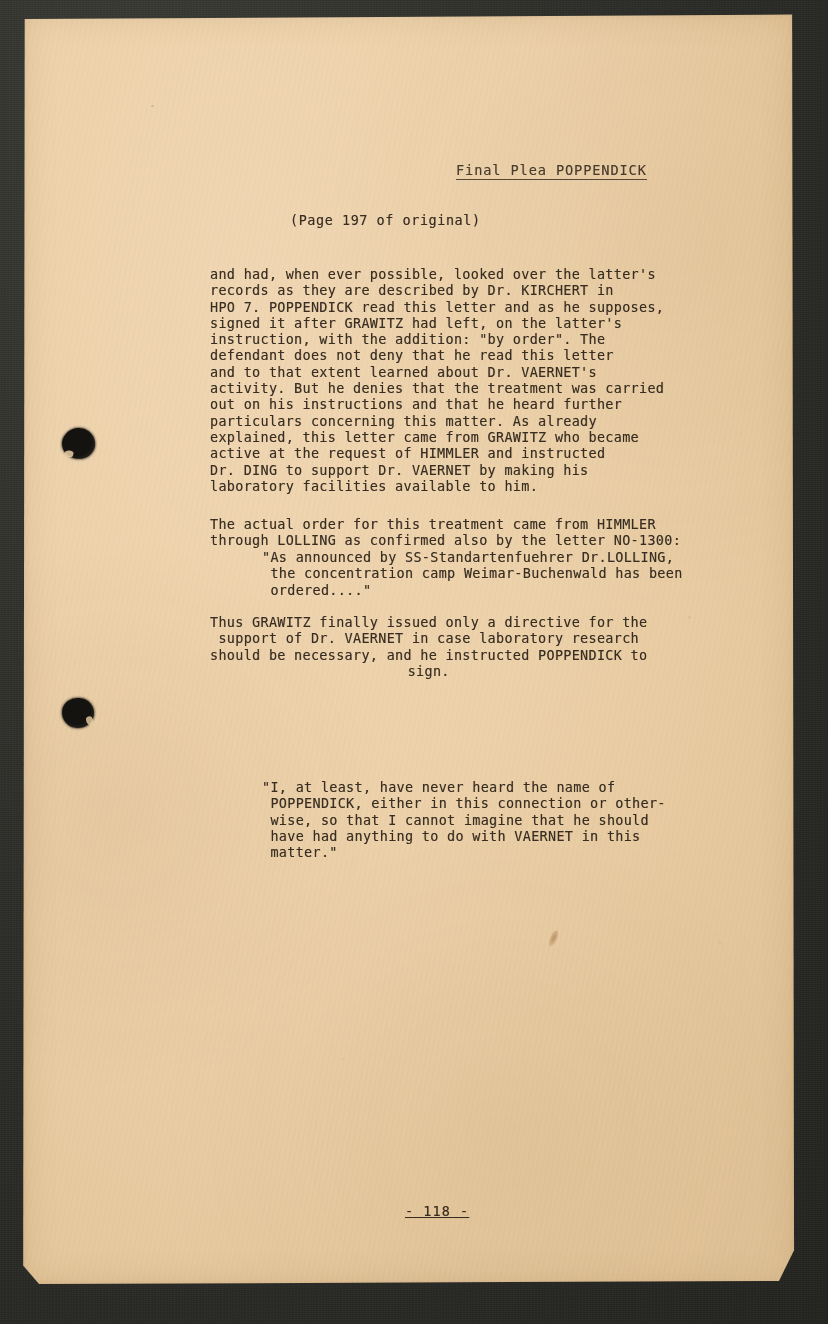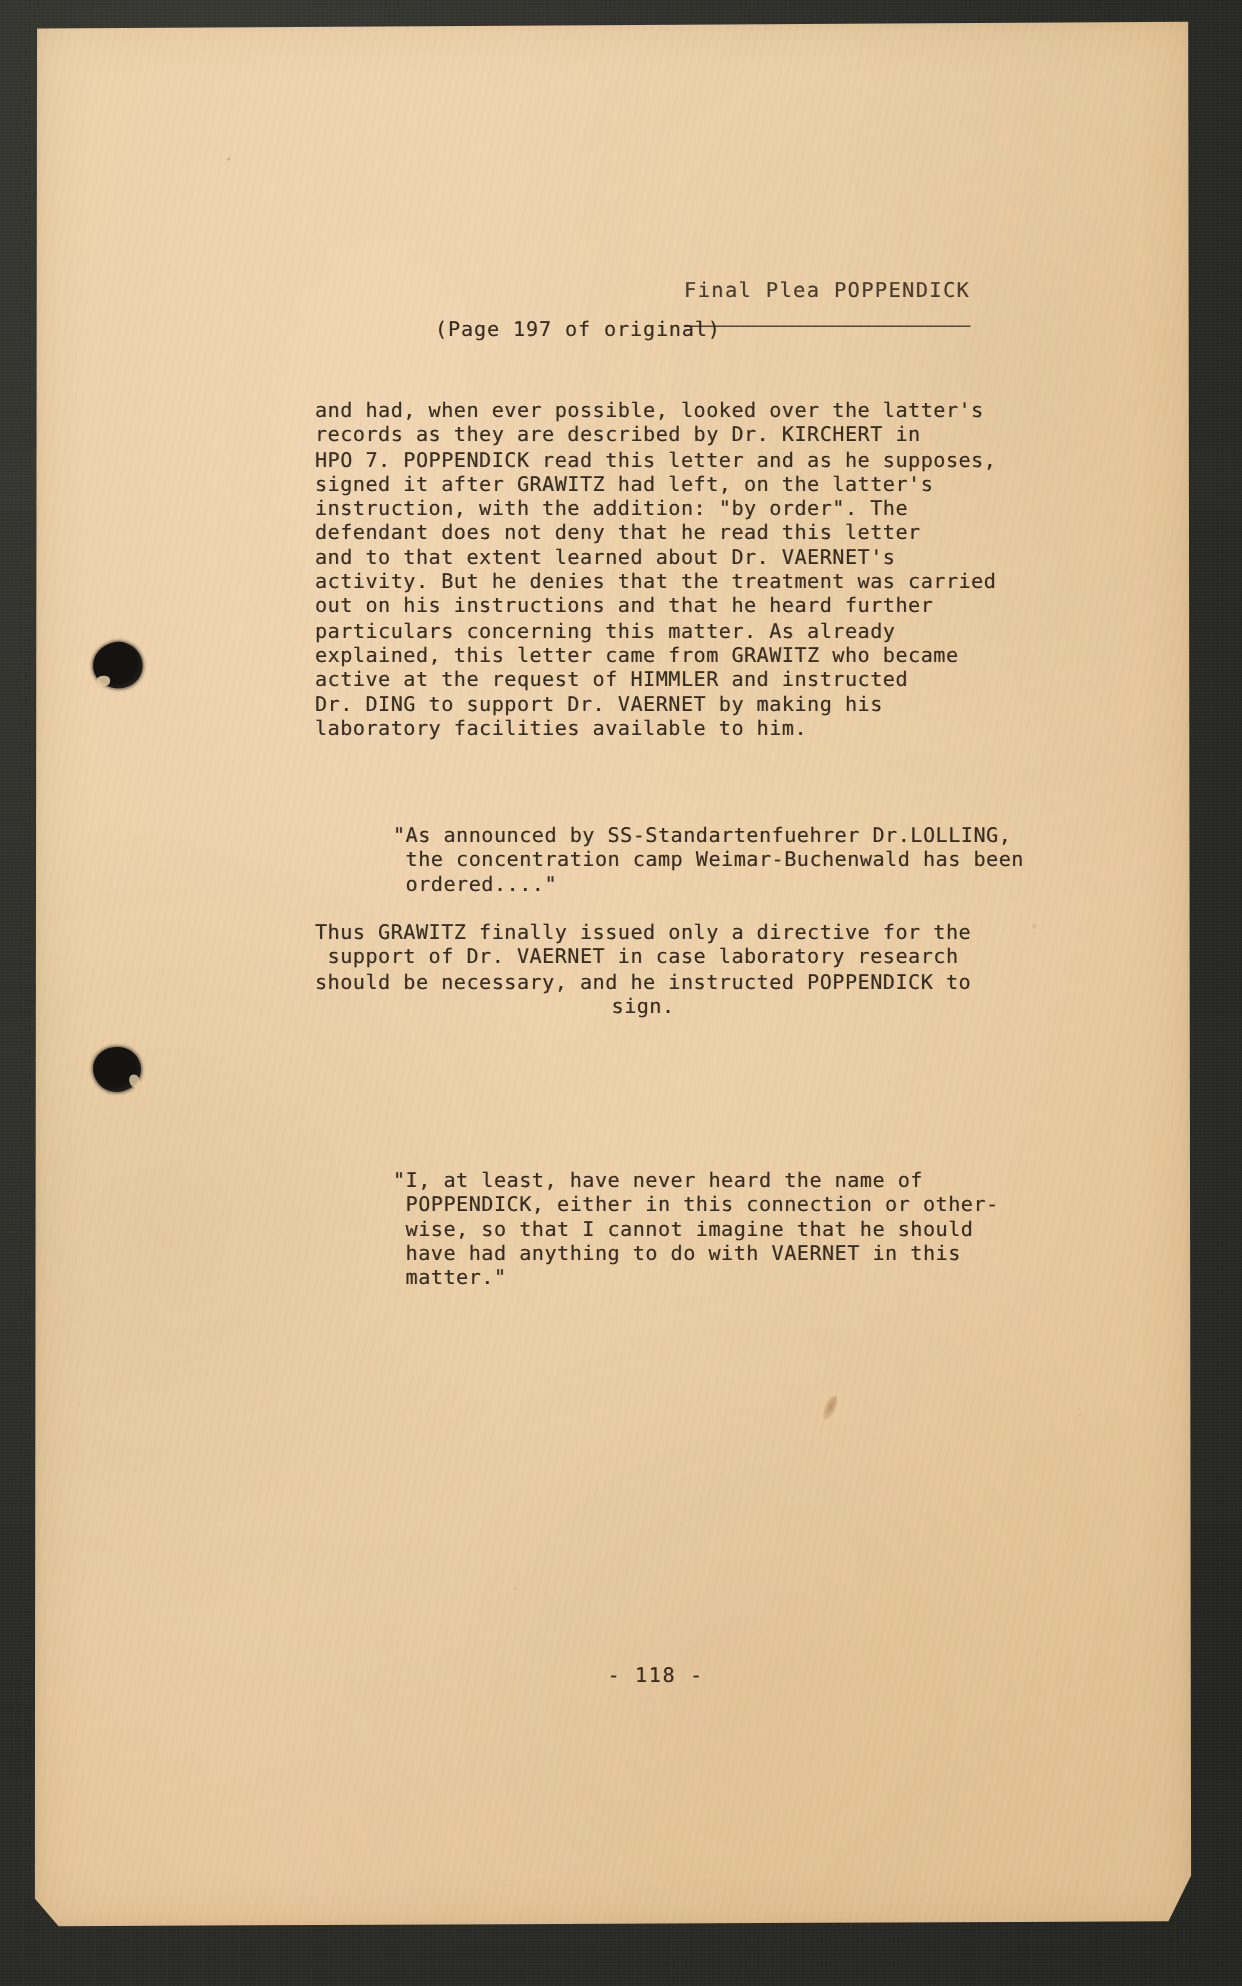--- a/index.html
+++ b/index.html
@@ -104,42 +104,42 @@
 
   #doc-header {
     left: 434px;
     top: 150px;
     font-size: 13.6px;
     letter-spacing: 0.9px;
   }
   #doc-header .ul {
     display: inline-block;
     border-bottom: 1.5px solid #3a2d20;
-    padding-bottom: 15px;
+    padding-bottom: 1px;
     opacity: 0.9;
-    margin-top: 24px;
   }
 
   #page-ref {
     left: 268px;
     top: 201px;
     letter-spacing: 0.6px;
   }
 
   #para-1    { left: 188px; top: 255px; }
   #para-2    { left: 188px; top: 505px; }
   #quote-1   { left: 240px; top: 538px; }
   #para-3    { left: 188px; top: 603px; text-align: center; }
   #para-4    { left: 188px; top: 679px; }
   #quote-2   { left: 240px; top: 768px; }
 
   #page-number {
     left: 383px;
-    top: 1098px;
+    top: 1192px;
     letter-spacing: 1.1px;
+    text-decoration: underline;
   }
 
   
   .punch-hole {
     position: absolute;
     z-index: 5;
     background: #15130f;
     box-shadow:
       0 0 2px 1px rgba(0,0,0,0.5),
       inset -2px -2px 3px rgba(255,255,255,0.05);
@@ -229,20 +229,22 @@
 defendant does not deny that he read this letter
 and to that extent learned about Dr. VAERNET's
 activity. But he denies that the treatment was carried
 out on his instructions and that he heard further
 particulars concerning this matter. As already
 explained, this letter came from GRAWITZ who became
 active at the request of HIMMLER and instructed
 Dr. DING to support Dr. VAERNET by making his
 laboratory facilities available to him.</div>
 
+      <div class="tw" id="para-2">The actual order for this treatment came from HIMMLER
+through LOLLING as confirmed also by the letter NO-1300:</div>
 
       <div class="tw" id="quote-1">"As announced by SS-Standartenfuehrer Dr.LOLLING,
  the concentration camp Weimar-Buchenwald has been
  ordered...."</div>
 
       <div class="tw" id="para-3">Thus GRAWITZ finally issued only a directive for the
 support of Dr. VAERNET in case laboratory research
 should be necessary, and he instructed POPPENDICK to
 sign.</div>
 

